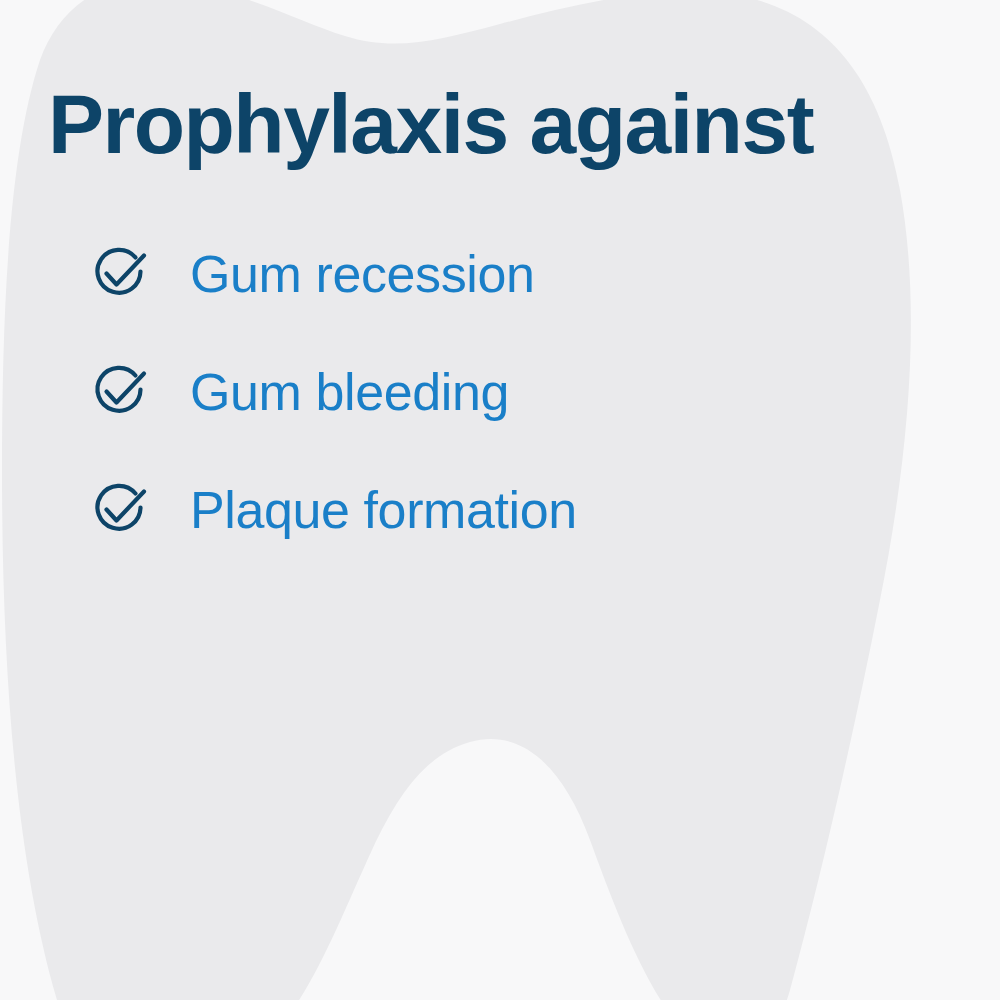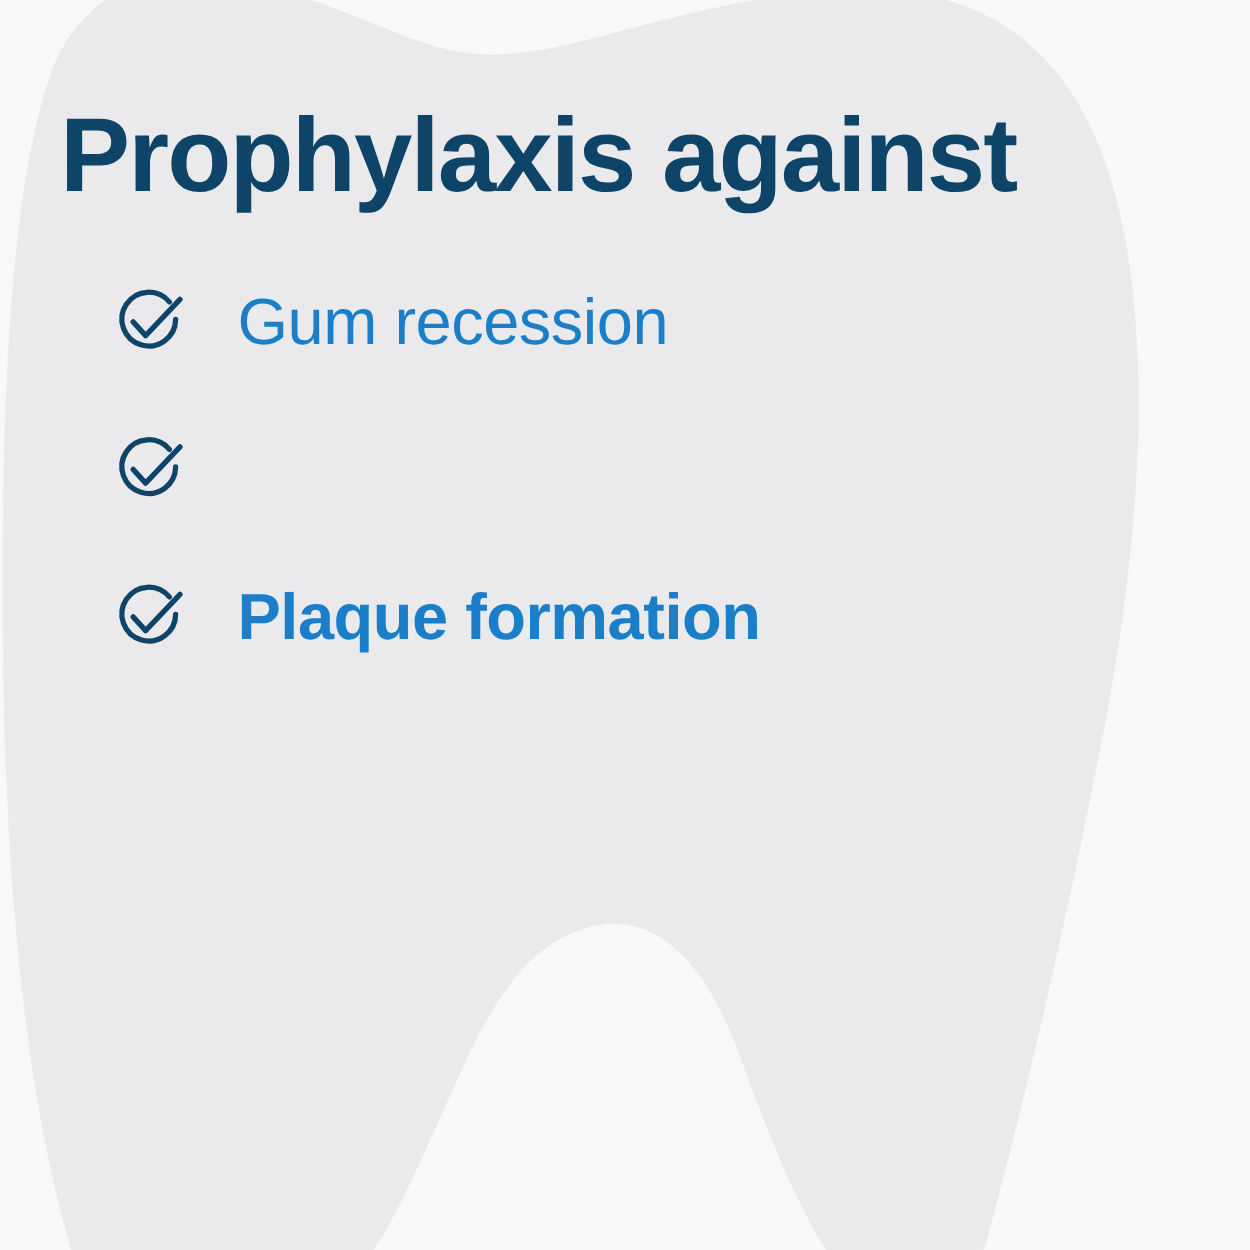--- a/index.html
+++ b/index.html
@@ -53,21 +53,21 @@
     font-size: 84px;
     line-height: 96px;
     letter-spacing: -1.5px;
     color: #0d4468;
     white-space: nowrap;
   }
 
   #benefit-list {
     position: absolute;
     left: 0;
-    top: 216px;
+    top: 232px;
     width: 1000px;
     margin: 0;
     padding: 0;
     list-style: none;
   }
 
   .benefit-item {
     position: relative;
     height: 118px;
     display: flex;
@@ -130,28 +130,29 @@
           <path d="M 18.5 30.5 L 28.5 41.5 L 56 12.5" fill="none" stroke="#0d4468" stroke-width="4.2" stroke-linecap="round" stroke-linejoin="round"></path>
         </svg>
         <span class="benefit-label" style="color: rgb(26, 127, 200);">Gum recession</span>
       </li>
 
       <li class="benefit-item">
         <svg class="check-circle-icon" viewBox="0 0 62 62" aria-hidden="true">
           <path d="M 47.5 14.5 A 21.5 21.5 0 1 0 52.5 28.5" fill="none" stroke="#0d4468" stroke-width="4.2" stroke-linecap="round"></path>
           <path d="M 18.5 30.5 L 28.5 41.5 L 56 12.5" fill="none" stroke="#0d4468" stroke-width="4.2" stroke-linecap="round" stroke-linejoin="round"></path>
         </svg>
+        <span class="benefit-label" style="color: rgb(26, 127, 200);">Gum bleeding</span>
       </li>
 
 
 
 
       <li class="benefit-item">
         <svg class="check-circle-icon" viewBox="0 0 62 62" aria-hidden="true">
           <path d="M 47.5 14.5 A 21.5 21.5 0 1 0 52.5 28.5" fill="none" stroke="#0d4468" stroke-width="4.2" stroke-linecap="round"></path>
           <path d="M 18.5 30.5 L 28.5 41.5 L 56 12.5" fill="none" stroke="#0d4468" stroke-width="4.2" stroke-linecap="round" stroke-linejoin="round"></path>
         </svg>
-        <span class="benefit-label" style="color: rgb(26, 127, 200); font-weight: bold;">Plaque formation</span>
+        <span class="benefit-label" style="color: rgb(26, 127, 200);">Plaque formation</span>
       </li>
 
     </ul>
   </div>
 </div>
 
 </body></html>

